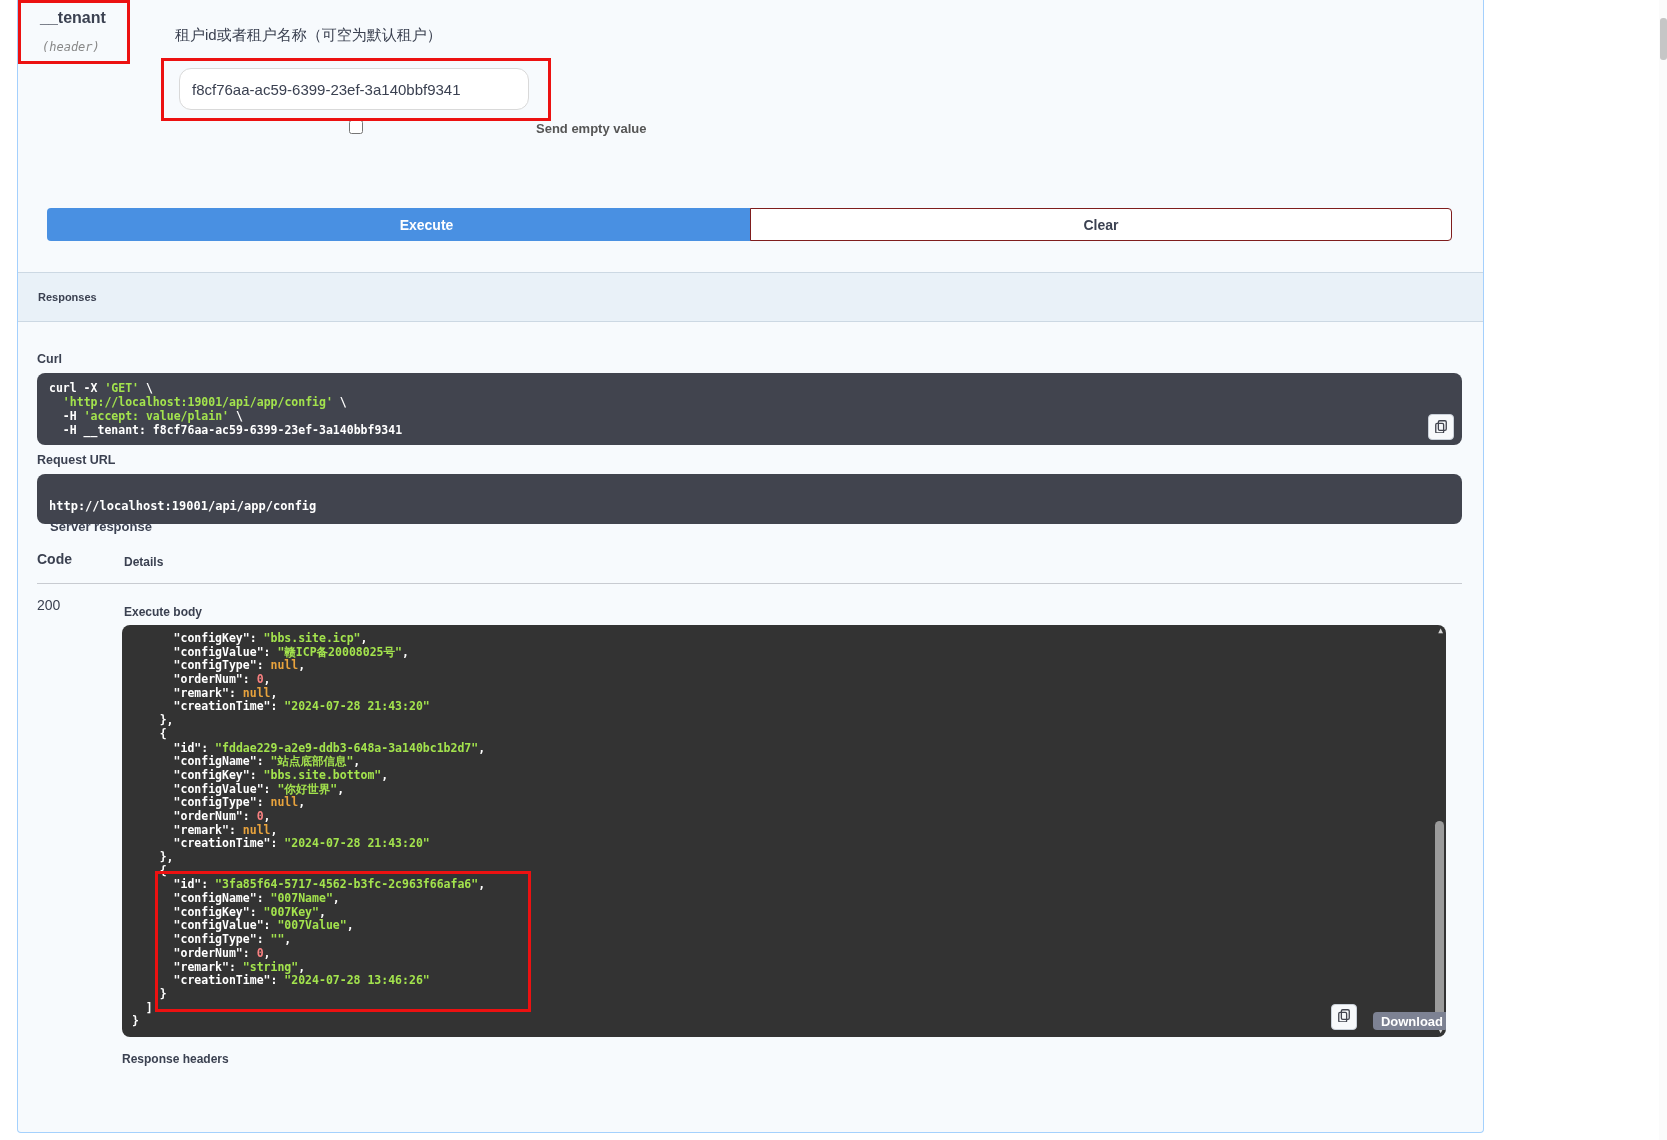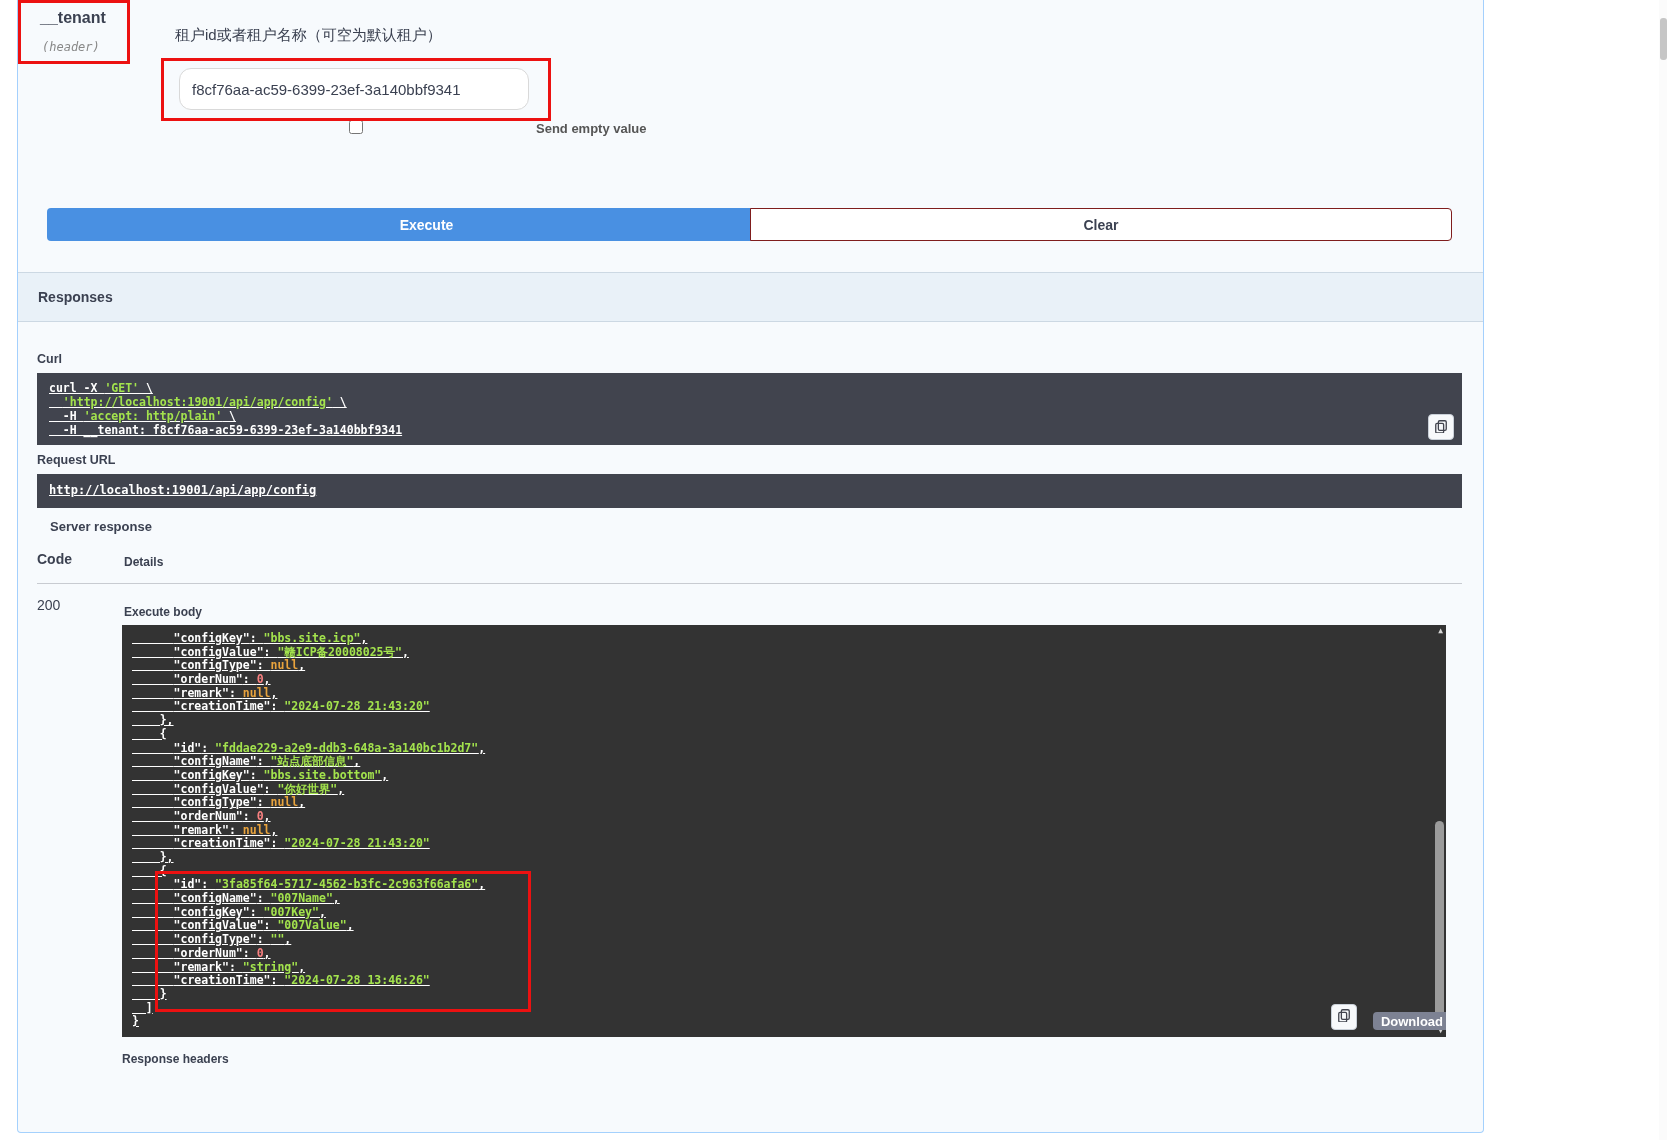--- a/index.html
+++ b/index.html
@@ -30,38 +30,38 @@
 
   .execute-btn { left:29px; top:208px; width:759px; height:33px; background:#4990e2;
     color:#fff; font-weight:700; font-size:14px; border:none; border-radius:4px 0 0 4px;
     cursor:pointer; font-family:"Liberation Sans", sans-serif; }
   .clear-btn { left:732px; top:208px; width:702px; height:33px; background:#fff;
     color:#3b4151; font-weight:700; font-size:14px; border:1px solid #7f1d1d;
     border-radius:0 4px 4px 0; cursor:pointer; font-family:"Liberation Sans", sans-serif; }
 
   .responses-header { left:0; top:272px; width:100%; height:50px; background:#e9f1f8;
     border-top:1px solid #ccd8e3; border-bottom:1px solid #ccd8e3;
-    display:flex; align-items:center; padding-left:20px; font-size:14px; font-weight:700; }
+    display:flex; align-items:center; padding-left:20px; font-size:11px; font-weight:700; }
 
   .sec-label { font-weight:700; }
   .curl-label { left:19px; top:352px; font-size:12.5px; }
   .request-url-label { left:19px; top:453px; font-size:12.5px; }
   .server-response-label { left:19px; top:519px; font-size:13px;margin-left:13px; }
   .code-header { left:19px; top:551px; font-size:14px; }
   .details-header { left:106px; top:555px; font-size:12px; }
   .table-divider { left:19px; top:583px; width:1425px; height:1px; background:rgba(59,65,81,.25); }
   .status-code { left:19px; top:597px; font-size:14px; }
   .response-body-label { left:106px; top:605px; font-size:12px; font-weight:700; }
   .response-headers-label { left:104px; top:1052px; font-size:12px; font-weight:700; }
 
-  .codeblock { font-family:"DejaVu Sans Mono", monospace; border-radius:0; color:#fff;text-decoration:underline; }
+  .codeblock { font-family:"DejaVu Sans Mono", monospace; border-radius:8px; color:#fff; }
   .curl-block { left:19px; top:373px; width:1425px; height:72px; background:#41444e;
     padding:8px 12px; font-size:11.5px; font-weight:700; line-height:14px; }
   .request-url-block { left:19px; top:474px; width:1425px; height:34px; background:#41444e;
-    padding:9px 12px; font-size:12px; font-weight:700; }
+    padding:25px 12px; font-size:12px; font-weight:700; }
   .body-block { left:104px; top:625px; width:1324px; height:412px; background:#333;
     padding:7px 10px; font-size:11.5px; font-weight:600; line-height:13.7px; overflow:hidden; }
 
   .code-line { white-space:pre; height:13.7px; }
   .curl-block .code-line { height:14px; }
   .t-p { color:#ffffff; }
   .t-k { color:#ffffff; font-weight:700; }
   .t-s { color:#a3e34d; }
   .t-n { color:#f98181; }
   .t-u { color:#e8a33d; }
@@ -116,21 +116,21 @@
     <div class="copy-btn curl-copy">
       <span>
         <svg viewBox="0 0 16 16">
             <rect x="5" y="2" width="9" height="11" rx="1.5"></rect>
             <rect x="2" y="5" width="9" height="11" rx="1.5"></rect>
           </svg>
       </span>
     </div>
   <div class="code-line"><span class="t-p">curl -X </span><span class="t-s">'GET'</span><span class="t-p"> \</span></div>
       <div class="code-line"><span class="t-p">  </span><span class="t-s">'http://localhost:19001/api/app/config'</span><span class="t-p"> \</span></div>
-      <div class="code-line"><span class="t-p">  -H </span><span class="t-s">'accept: http/plain'</span><span class="t-p"> \</span></div>
+      <div class="code-line"><span class="t-p">  -H </span><span class="t-s">'accept: value/plain'</span><span class="t-p"> \</span></div>
       <div class="code-line"><span class="t-p">  -H __tenant: f8cf76aa-ac59-6399-23ef-3a140bbf9341</span></div>
     </div>
 
   <div class="abs sec-label request-url-label">Request URL</div>
   <div class="abs codeblock request-url-block">
     <span>http://localhost:19001/api/app/config</span>
   </div>
 
   <div class="abs sec-label server-response-label">Server response</div>
   <div class="abs sec-label code-header">Code</div>

